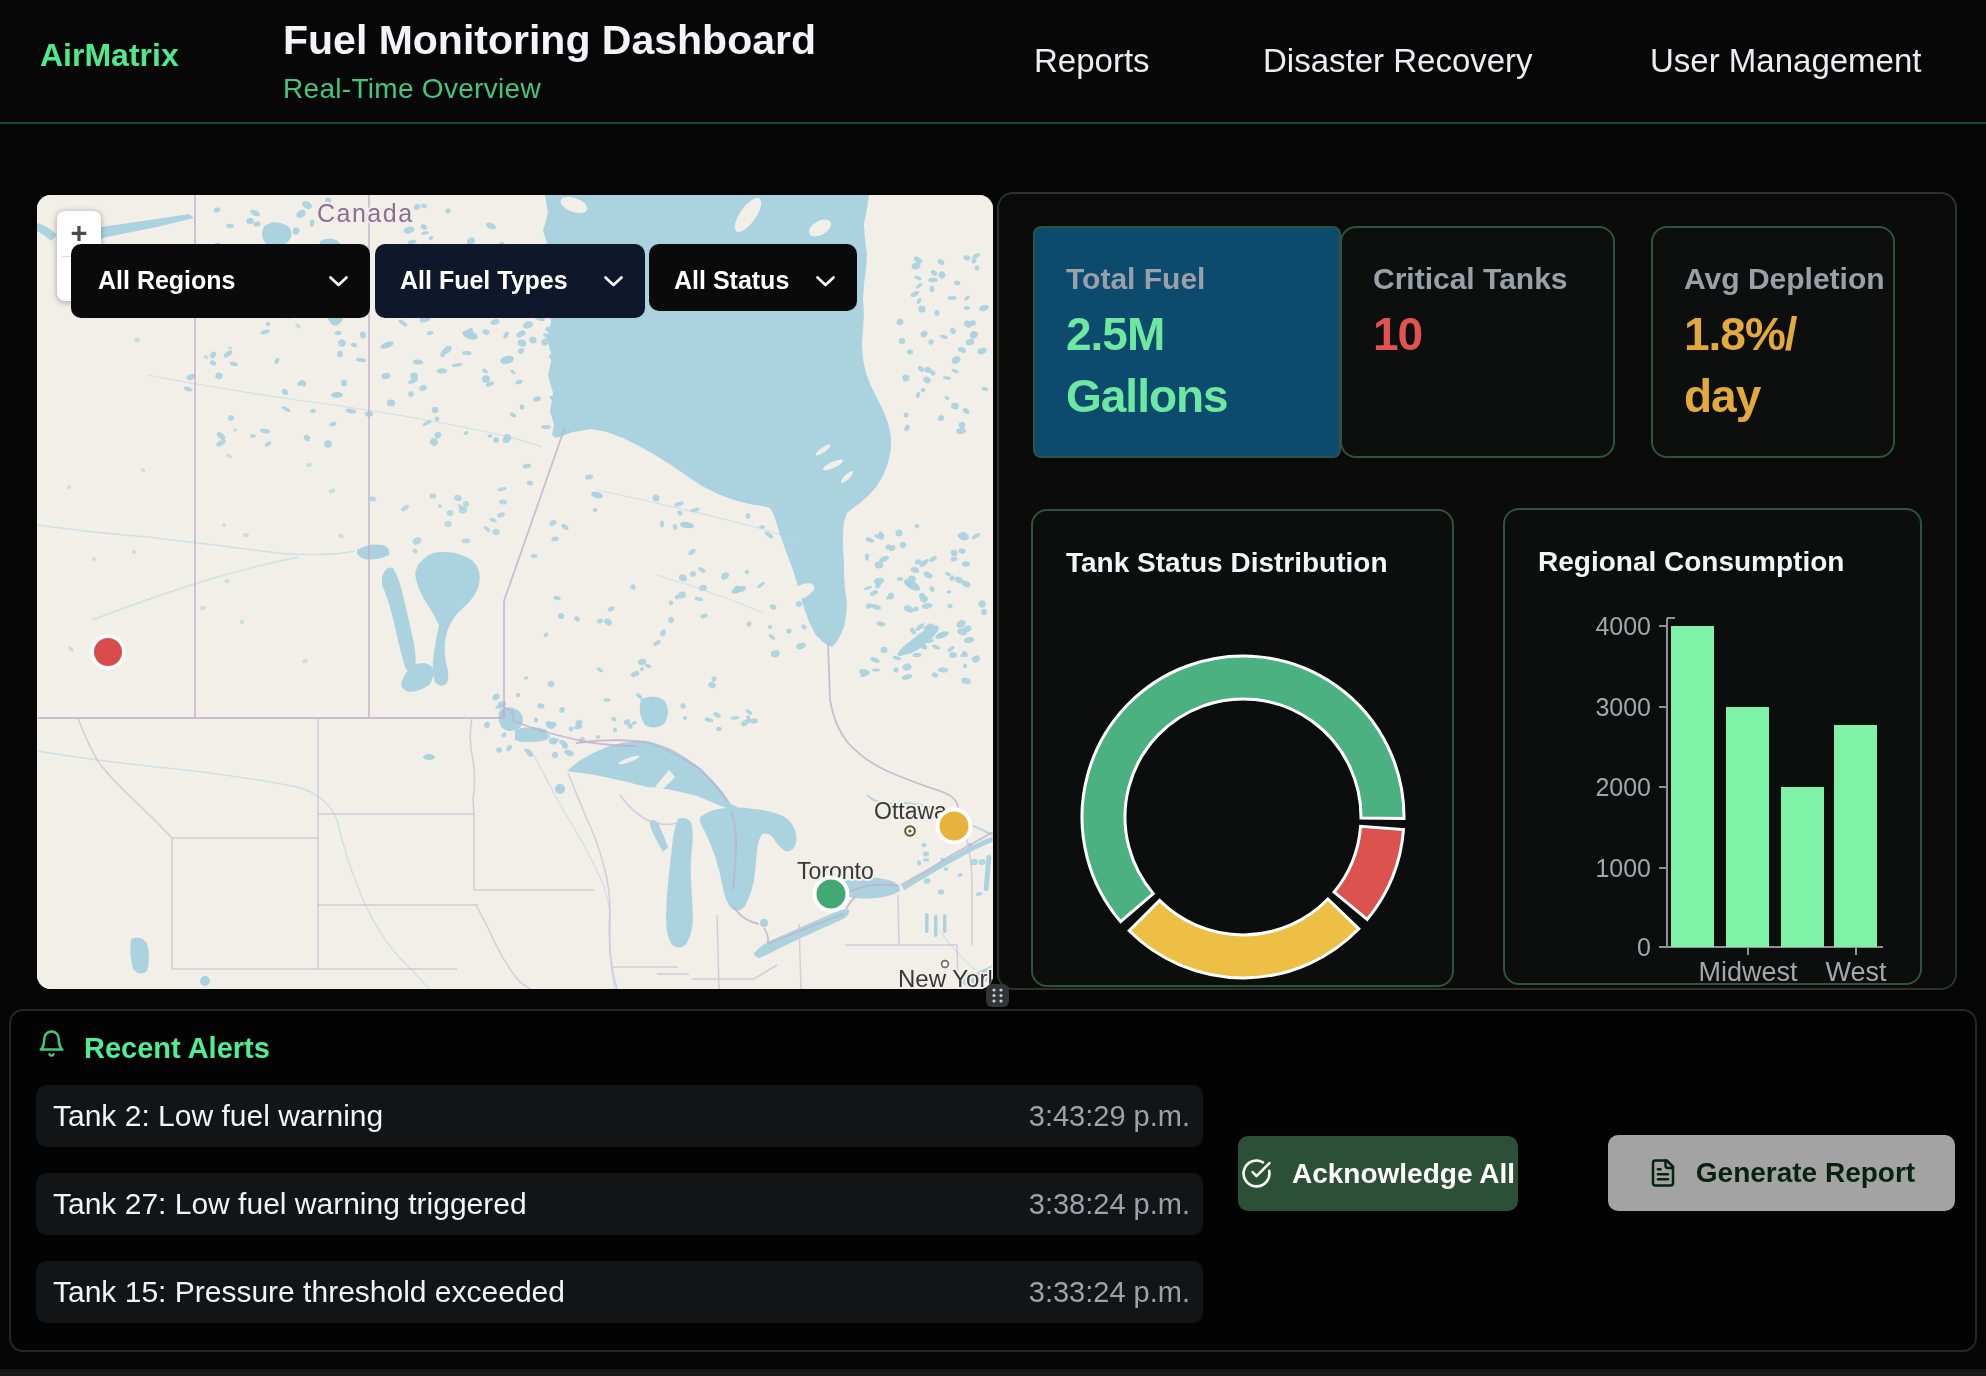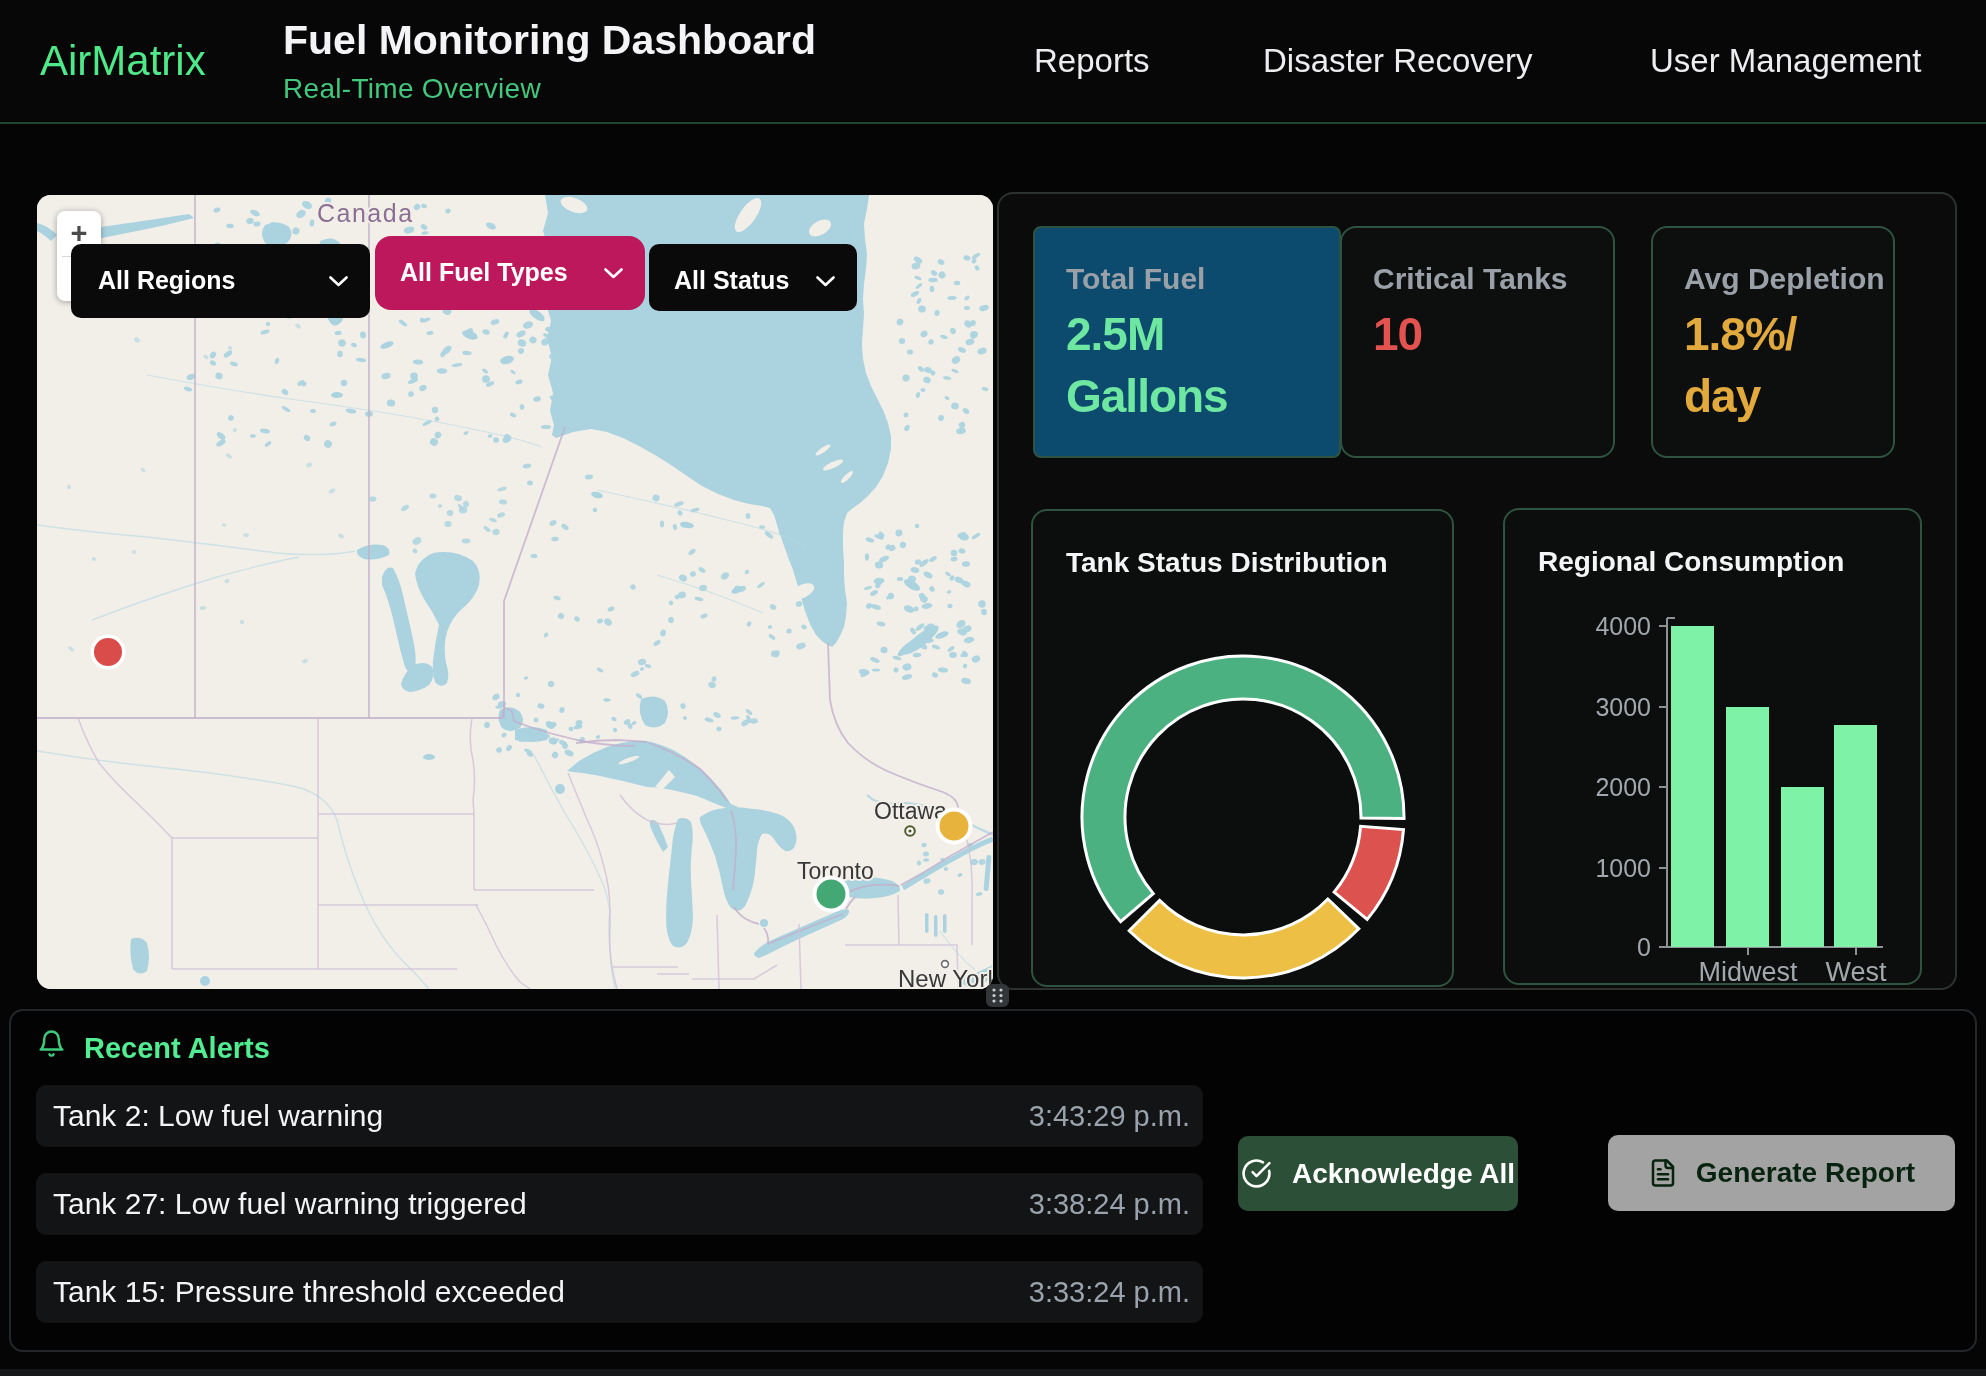--- a/index.html
+++ b/index.html
@@ -1,21 +1,21 @@
 <!DOCTYPE html>
 <html><head><meta charset="utf-8">
 <style>
 * { margin:0; padding:0; box-sizing:border-box; -webkit-font-smoothing:antialiased; }
 html,body { width:1986px; height:1376px; background:#050505; font-family:"Liberation Sans",sans-serif; overflow:hidden; }
 .abs { position:absolute; }
 </style></head>
 <body>
 
 <div class="abs" style="left:0;top:0;width:1986px;height:124px;background:#070708;border-bottom:2px solid #1e4530">
-  <div class="abs" style="left:40px;top:37px;font-size:42px;font-weight:normal;color:#4fe98a">AirMatrix</div>
+  <div class="abs" style="left:40px;top:37px;font-size:32px;font-weight:bold;color:#4fe98a">AirMatrix</div>
   <div class="abs" style="left:283px;top:17px;font-size:41px;font-weight:bold;color:#f4f4f6">Fuel Monitoring Dashboard</div>
   <div class="abs" style="left:283px;top:73px;font-size:28px;letter-spacing:0.3px;color:#43c77c">Real-Time Overview</div>
   <div class="abs" style="left:1034px;top:42px;font-size:33px;color:#ededf0">Reports</div>
   <div class="abs" style="left:1263px;top:42px;font-size:33px;color:#ededf0">Disaster Recovery</div>
   <div class="abs" style="left:1650px;top:42px;font-size:33px;color:#ededf0">User Management</div>
 </div>
 
 <div class="abs" style="left:37px;top:195px;width:956px;height:794px;border-radius:14px;overflow:hidden;background:#f2efe9">
 <svg width="956" height="794" viewBox="0 0 956 794" style="position:absolute;left:0;top:0">
 <rect width="956" height="794" fill="#f2efe9"></rect>
@@ -674,21 +674,21 @@
      <div class="abs" style="left:5px;top:45px;width:34px;height:1px;background:#d7d7d7"></div>
      <div class="abs" style="left:0;top:45px;width:44px;height:45px;color:#4a4a4a;font-size:29px;font-weight:bold;text-align:center;line-height:42px">−</div>
   </div>
 
   <div class="abs" style="left:34px;top:49px;width:299px;height:74px;background:#0a0a0a;border-radius:10px;color:#fff">
     <div class="abs" style="left:27px;top:22px;font-size:25px;font-weight:bold">All Regions</div>
       <svg width="19" height="11" viewBox="0 0 19 11" style="position:absolute;right:22px;top:32px">
         <path d="M1.5 1.5 L9.5 9 L17.5 1.5" stroke="#fff" stroke-width="2.6" fill="none" stroke-linecap="round" stroke-linejoin="round"></path>
       </svg>
   </div>
-  <div class="abs" style="left:338px;top:41px;width:270px;height:74px;background:#be185d;border-radius:16px;color:#fff">
+  <div class="abs" style="left:338px;top:49px;width:270px;height:74px;background:#0f172a;border-radius:10px;color:#fff">
     <div class="abs" style="left:25px;top:22px;font-size:25px;font-weight:bold">All Fuel Types</div>
       <svg width="19" height="11" viewBox="0 0 19 11" style="position:absolute;right:22px;top:32px">
         <path d="M1.5 1.5 L9.5 9 L17.5 1.5" stroke="#fff" stroke-width="2.6" fill="none" stroke-linecap="round" stroke-linejoin="round"></path>
       </svg>
   </div>
   <div class="abs" style="left:612px;top:49px;width:208px;height:67px;background:#0a0a0a;border-radius:10px;color:#fff">
     <div class="abs" style="left:25px;top:22px;font-size:25px;font-weight:bold">All Status</div>
       <svg width="19" height="11" viewBox="0 0 19 11" style="position:absolute;right:22px;top:32px">
         <path d="M1.5 1.5 L9.5 9 L17.5 1.5" stroke="#fff" stroke-width="2.6" fill="none" stroke-linecap="round" stroke-linejoin="round"></path>
       </svg>

